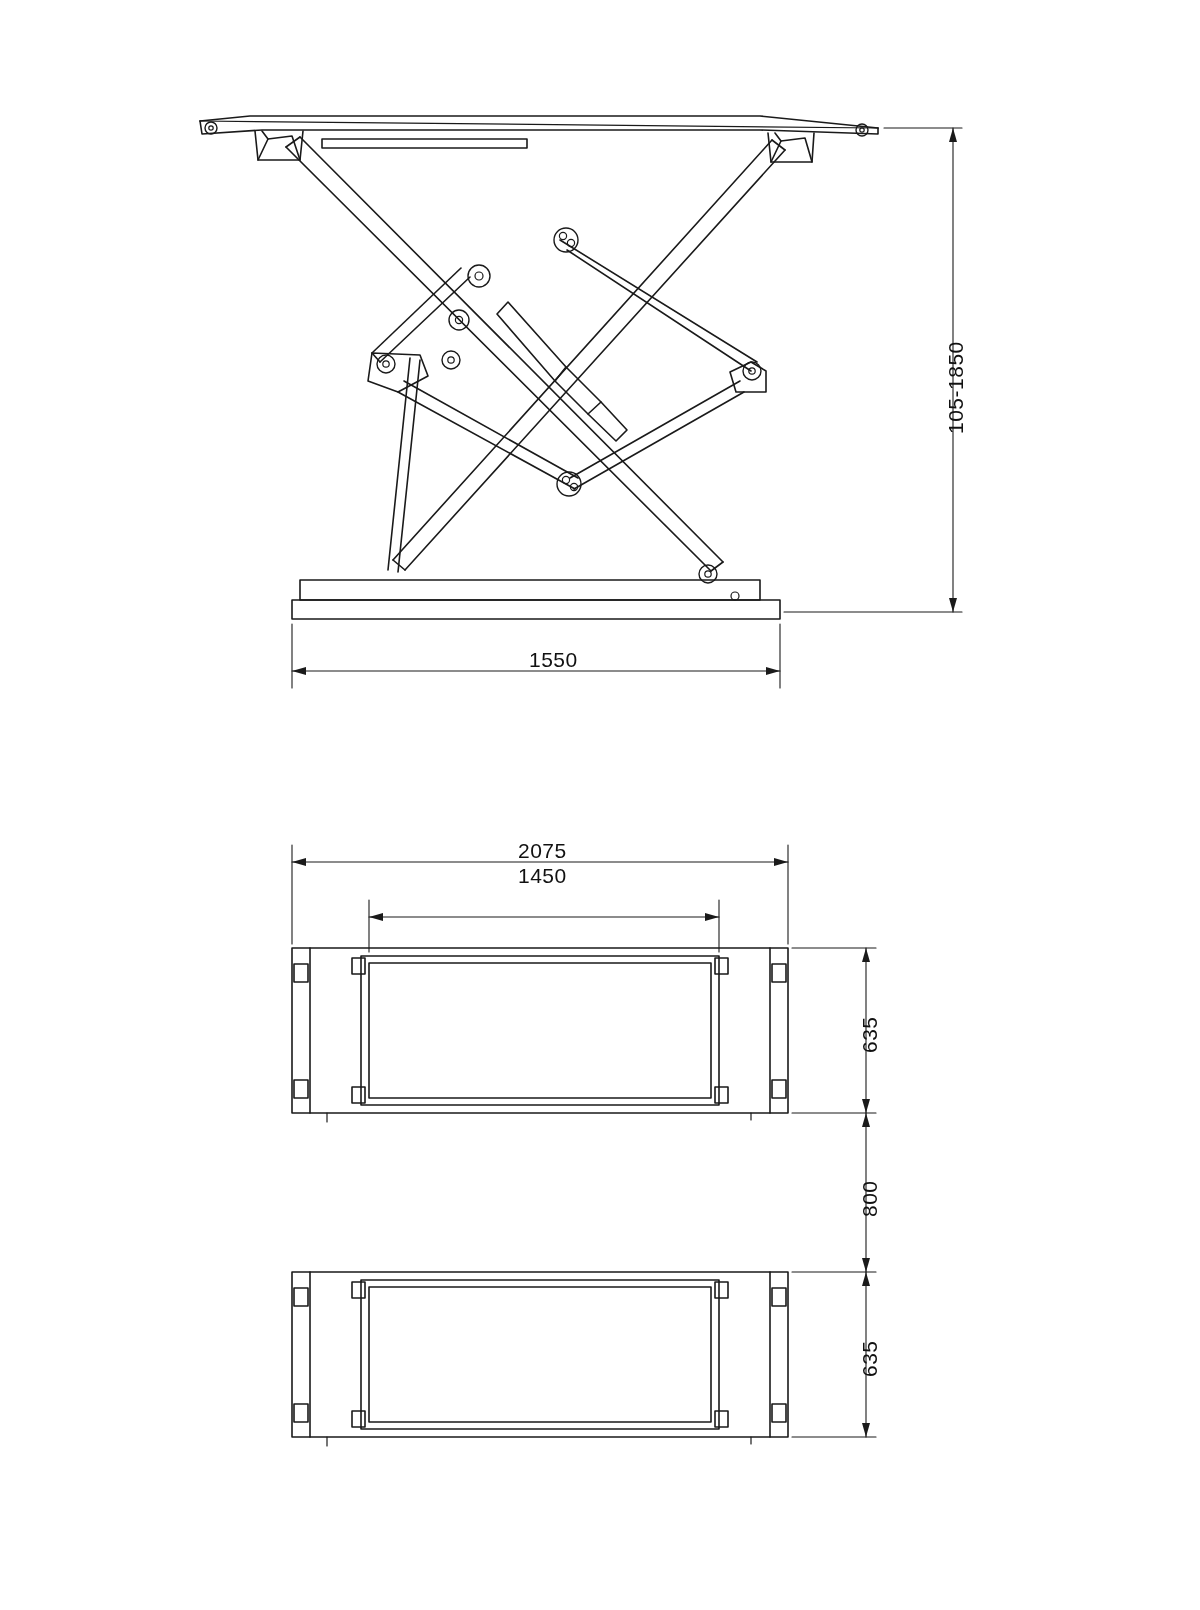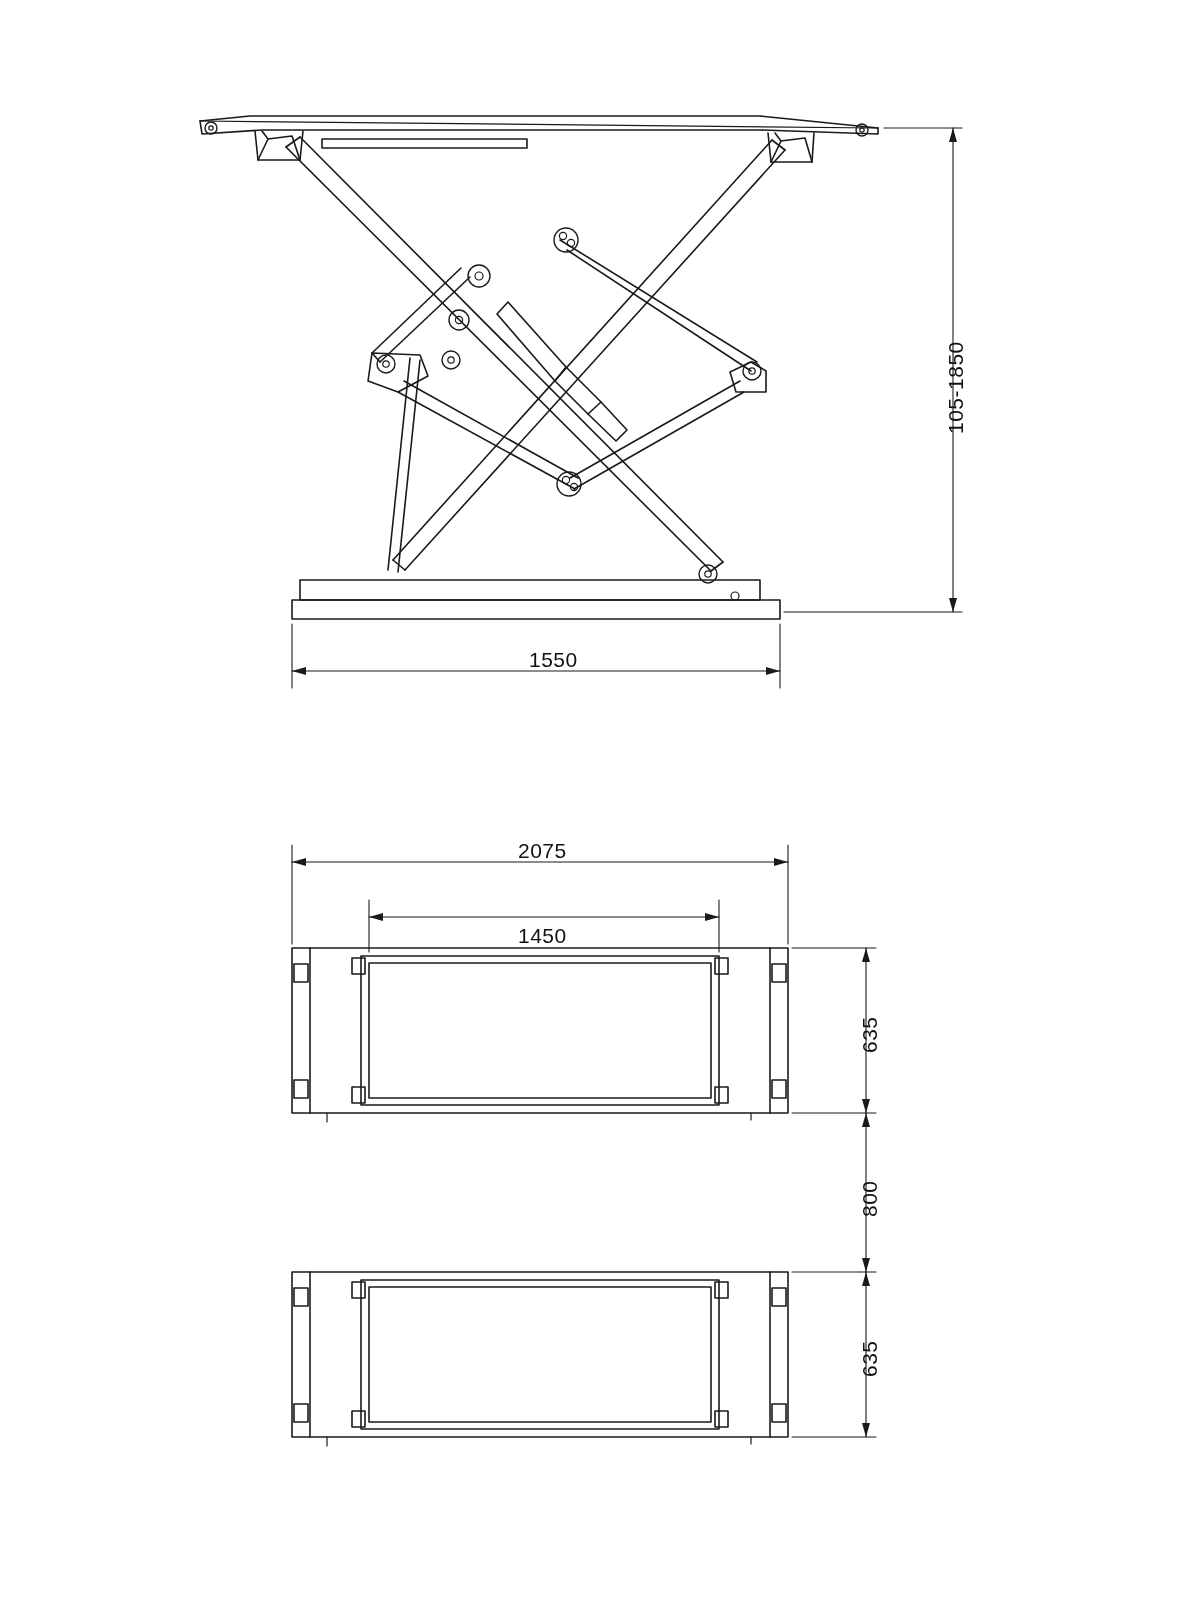--- a/index.html
+++ b/index.html
@@ -229,19 +229,19 @@
     </g>
   </g>
 </svg>
 
 <div class="dim-label vertical" style="left:944px; top:434px;">105-1850</div>
 
 <div class="dim-label" style="left:529px; top:648px;text-align:center;">1550</div>
 
 <div class="dim-label" style="left:518px; top:839px;">2075</div>
 
-<div class="dim-label" style="left:518px; top:924px;">1450</div>
+<div class="dim-label" style="left:518px; top:864px;">1450</div>
 
 <div class="dim-label vertical" style="left:858px; top:1053px;">635</div>
 
 <div class="dim-label vertical" style="left:858px; top:1217px;">800</div>
 
 <div class="dim-label vertical" style="left:858px; top:1377px;">635</div>
 
 </body></html>

